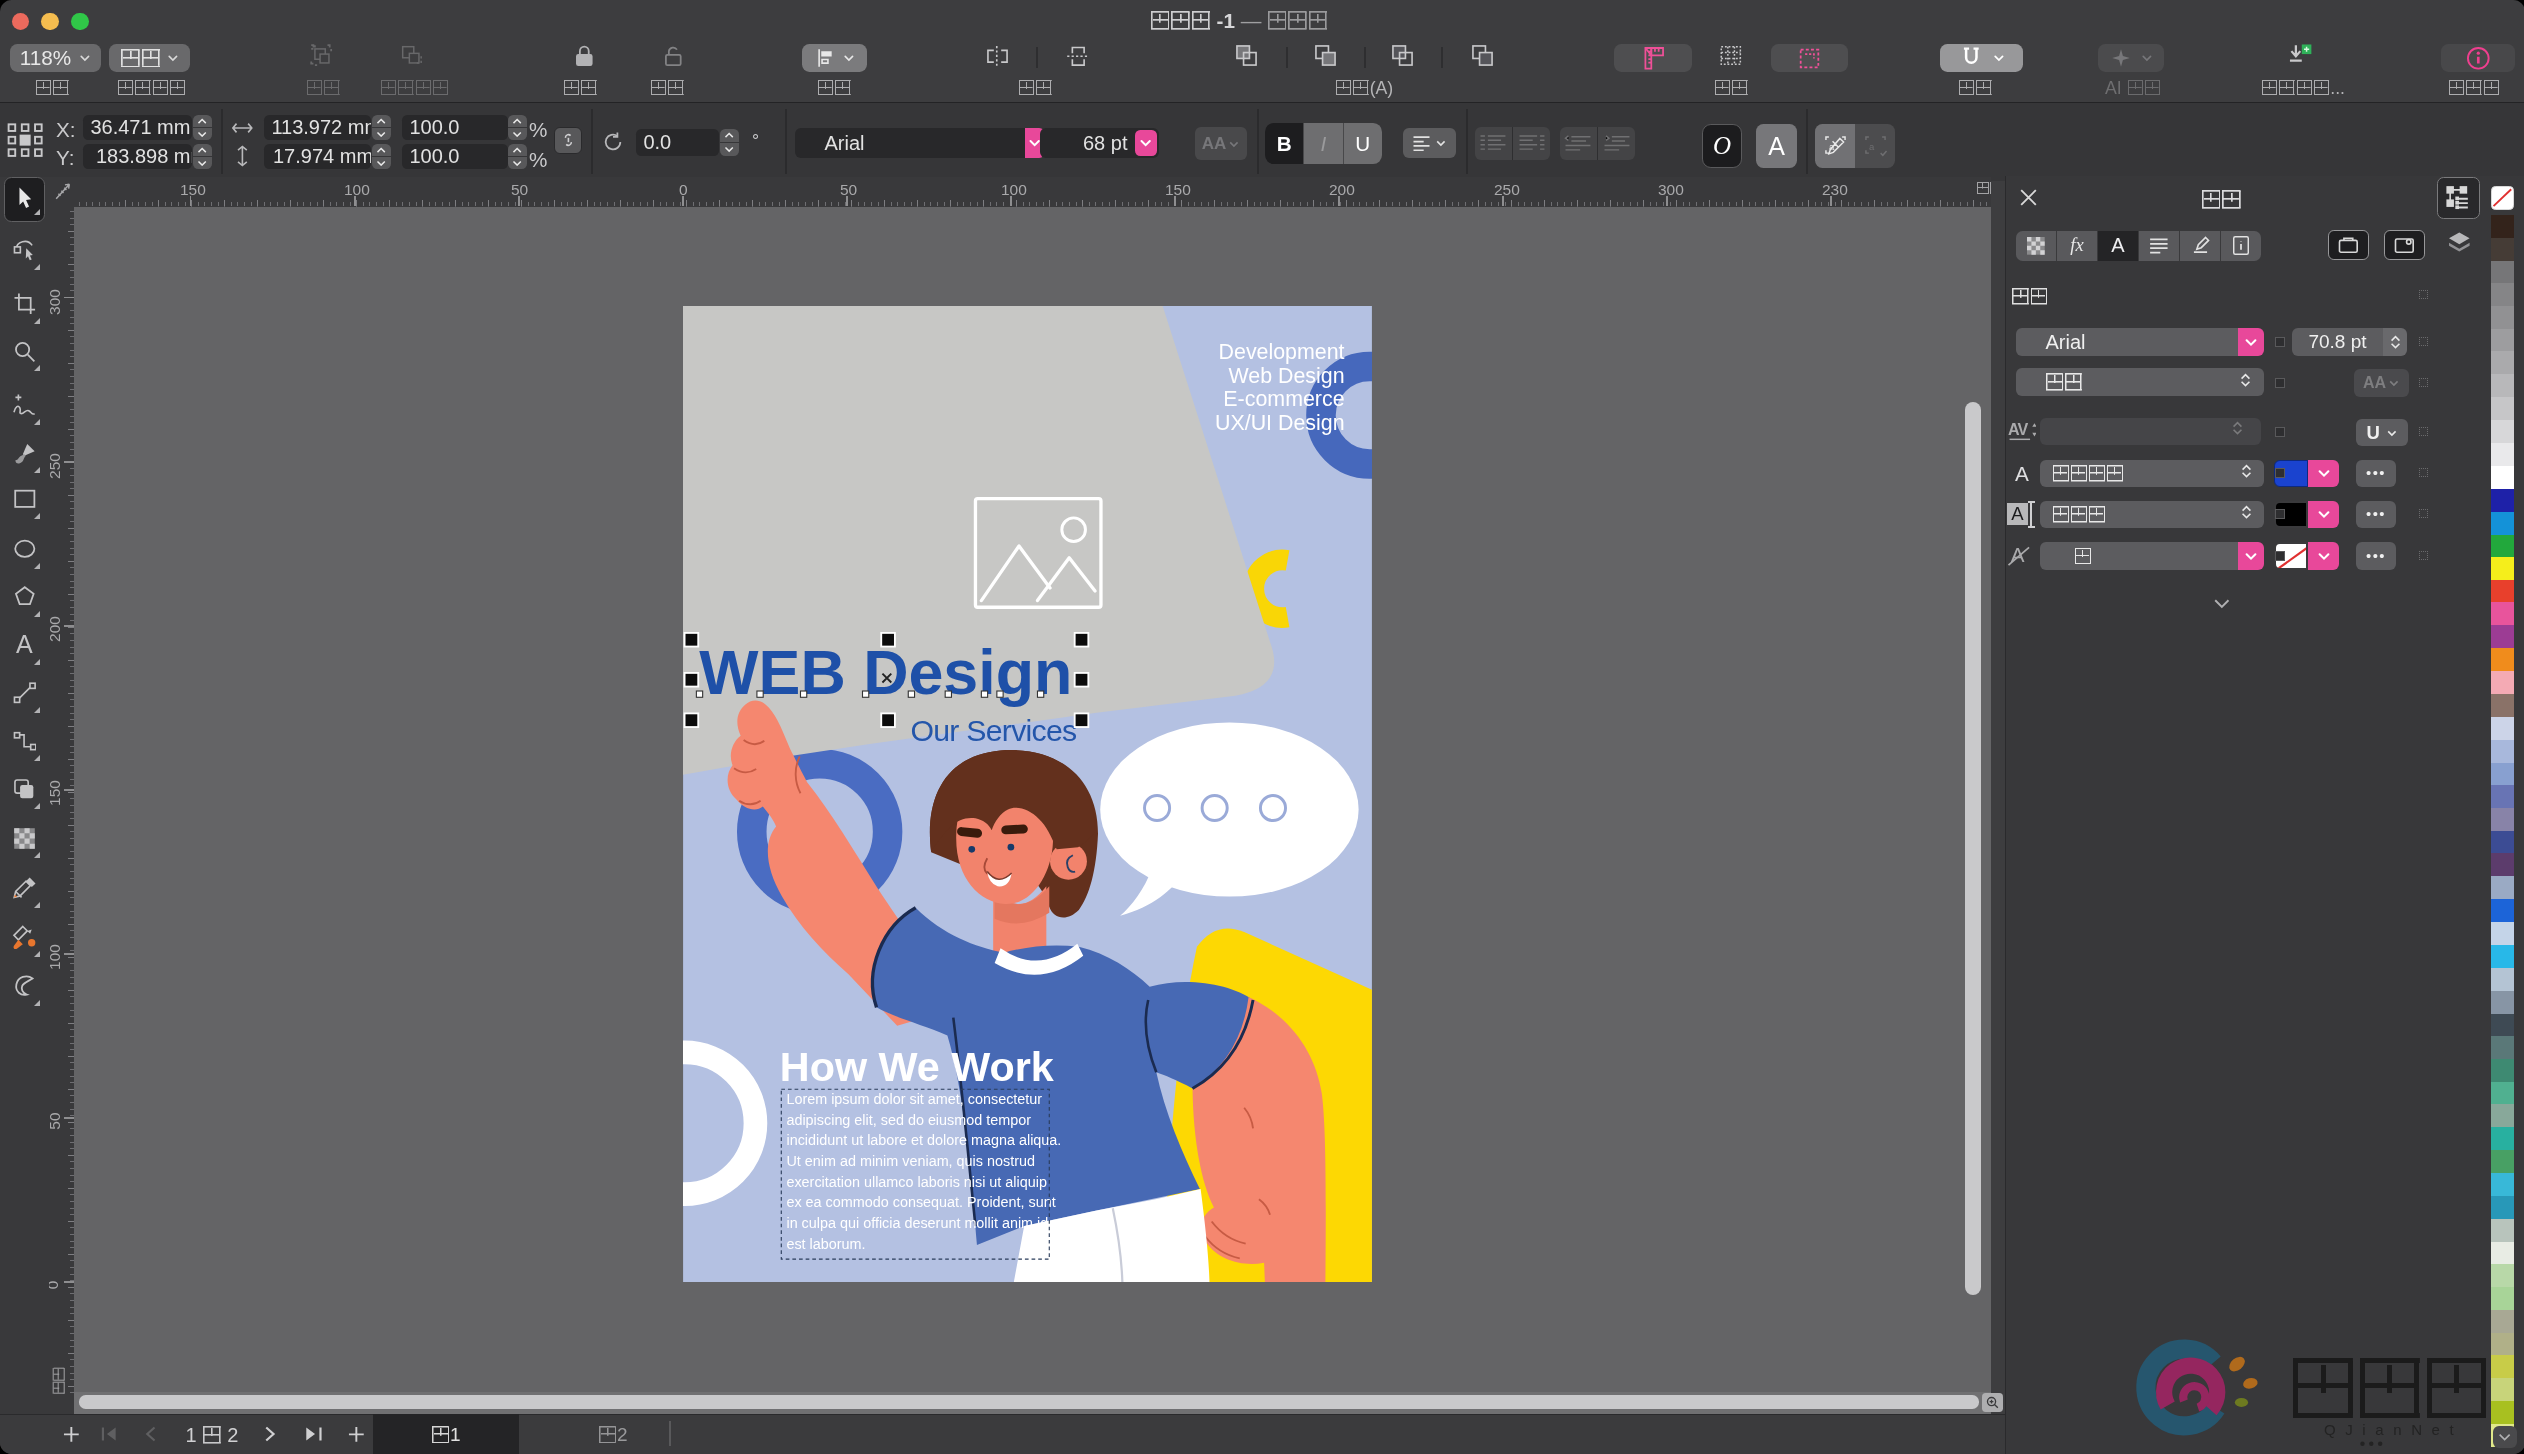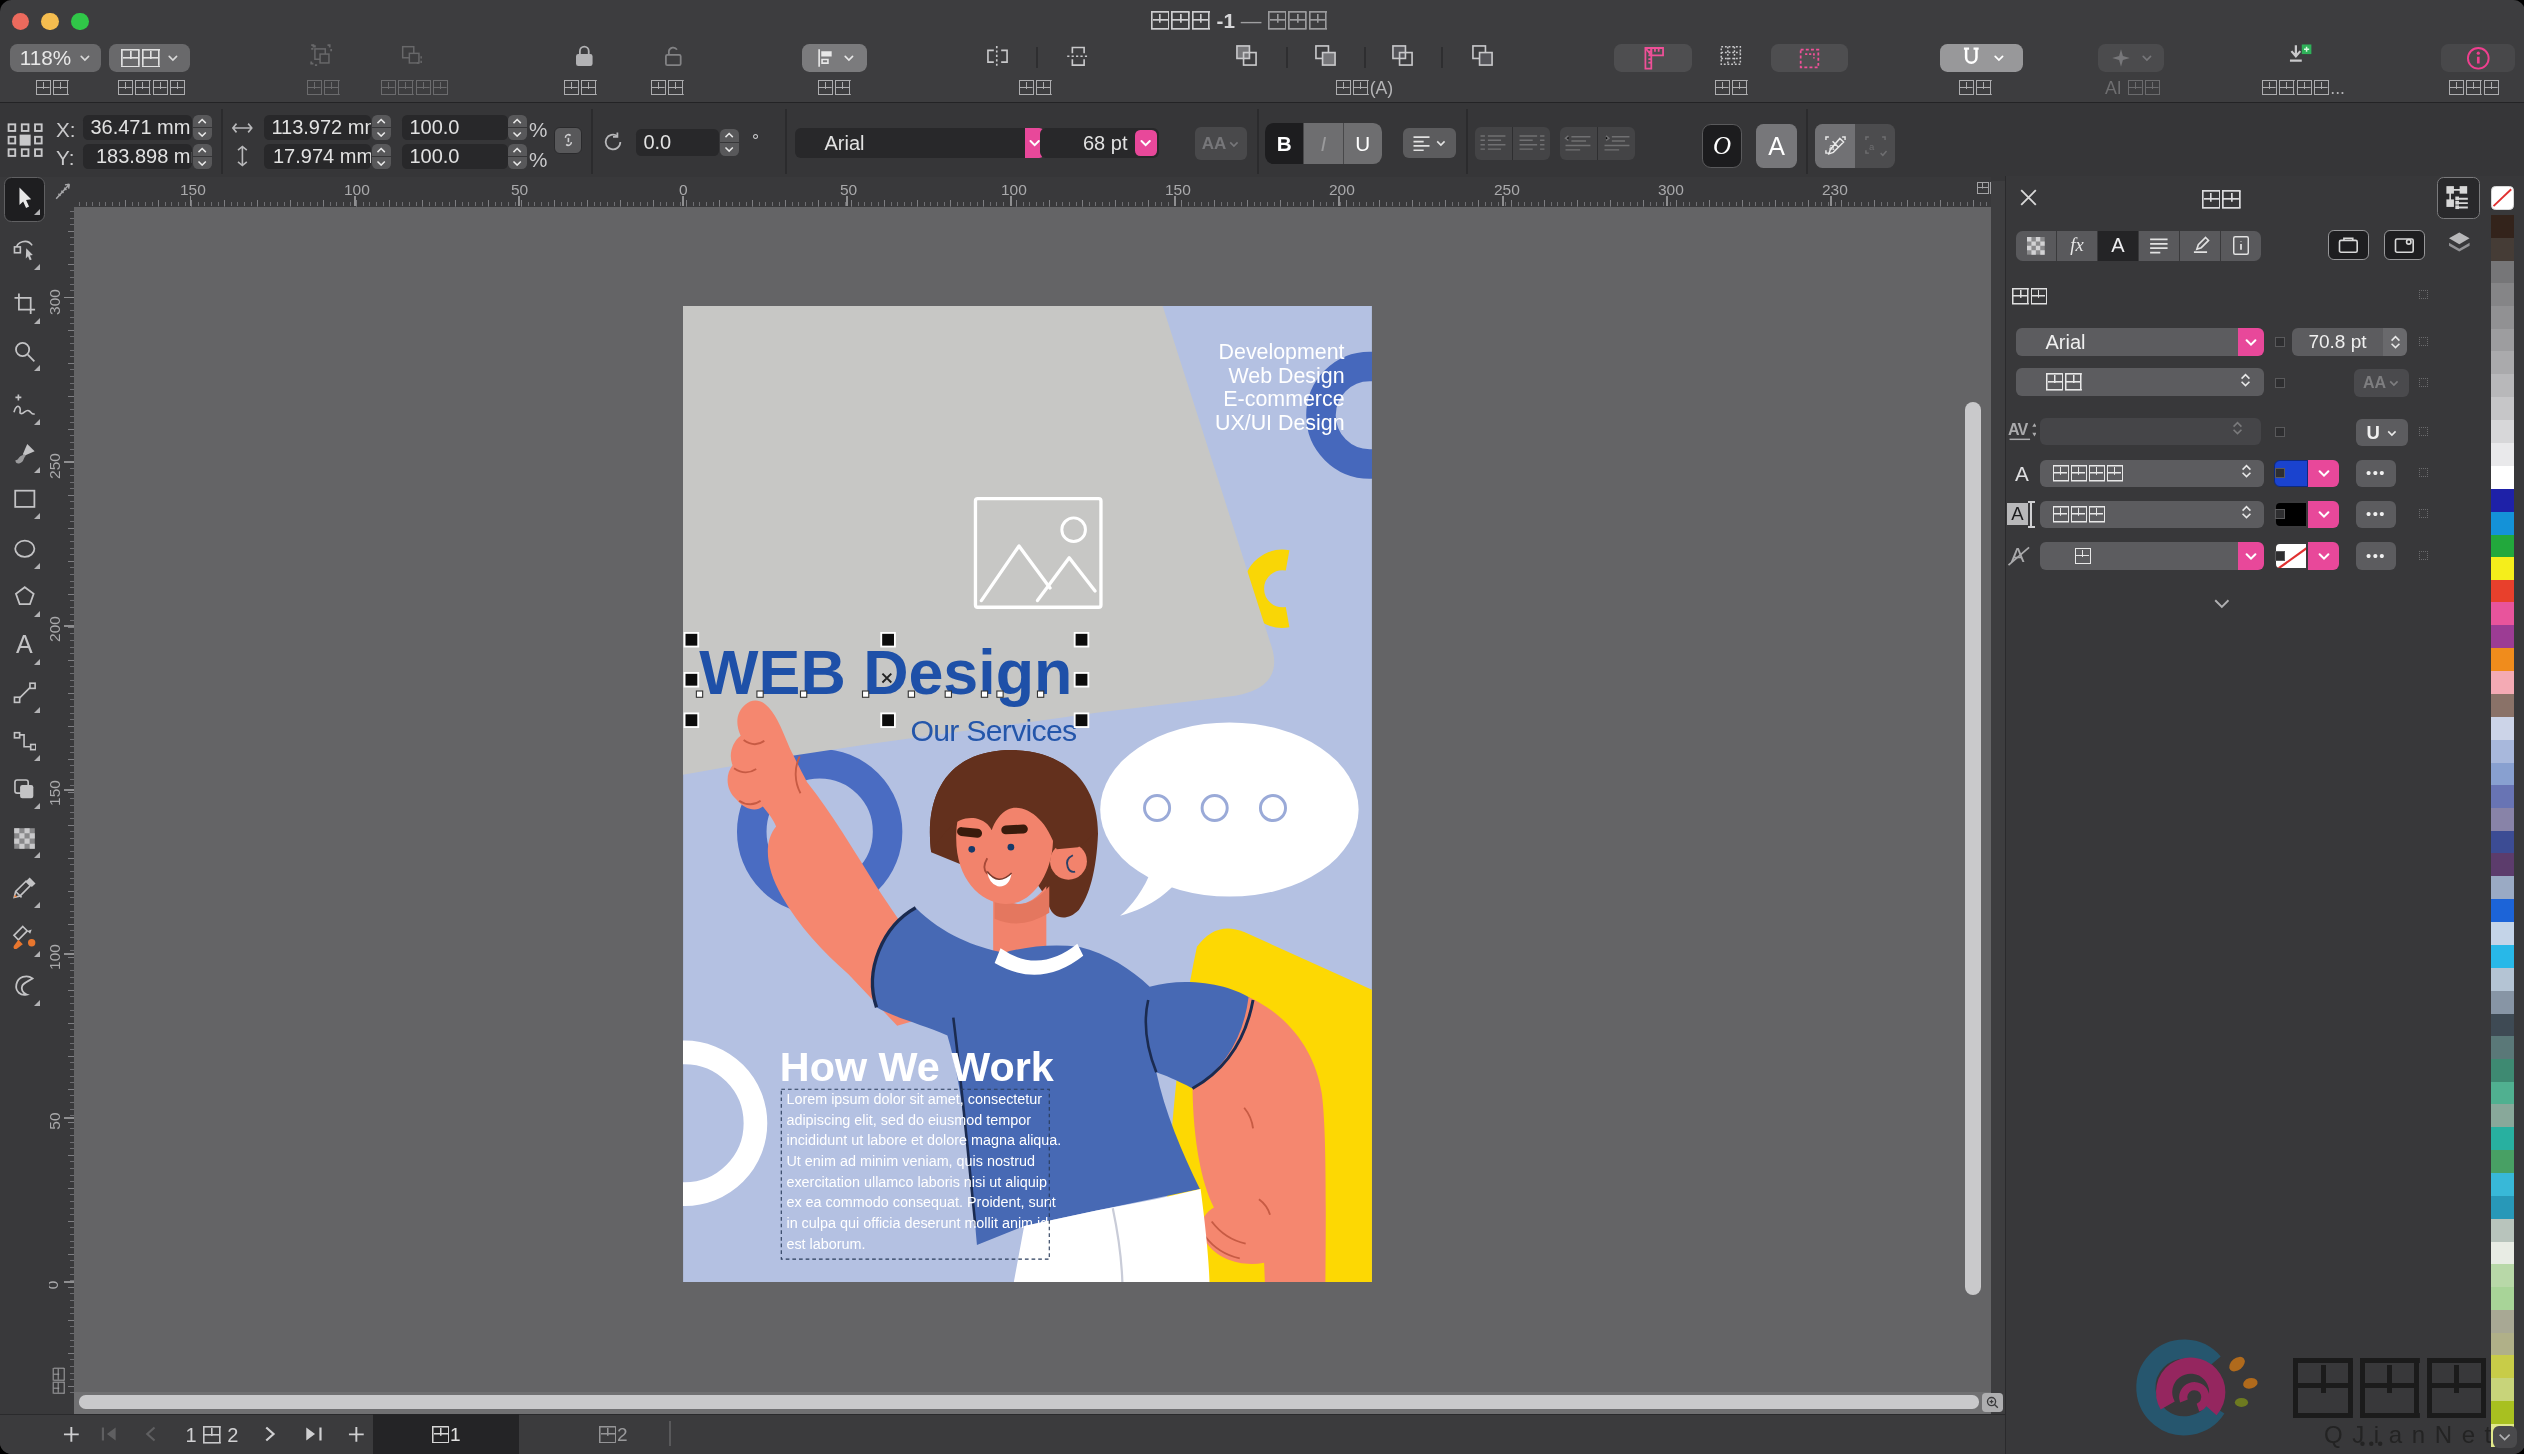--- a/index.html
+++ b/index.html
@@ -989,14 +989,14 @@
 <path d="M 66,98 a 36 36 0 1 1 58,6" fill="none" stroke="#95265f" stroke-width="22"></path>
 <path d="M 88,92 a 15 15 0 1 1 19,9" fill="none" stroke="#95265f" stroke-width="11"></path>
 <ellipse cx="160" cy="42" rx="12" ry="8" fill="#b06a1c" transform="rotate(-40 160 42)"></ellipse>
 <ellipse cx="178" cy="68" rx="10" ry="7" fill="#b06a1c" transform="rotate(-15 178 68)"></ellipse>
 <ellipse cx="166" cy="94" rx="9" ry="6" fill="#6d7a20"></ellipse>
 <circle cx="330" cy="150" r="3" fill="#232323"></circle>
       <circle cx="342" cy="150" r="3" fill="#232323"></circle>
       <circle cx="354" cy="150" r="3" fill="#232323"></circle>
 </svg>
 <div class="abs" style="left:2290px;top:1349px;font-size:68px;color:#1a1a1a"><i class="g"></i><i class="g"></i><i class="g"></i></div>
-<div class="abs" style="left:2324px;top:1421px;font-size:24px;color:#232323;letter-spacing:9.6px;font-family:'Liberation Sans',sans-serif">QJianNet</div>
+<div class="abs" style="left:2324px;top:1421px;font-size:15px;color:#232323;letter-spacing:9.6px;font-family:'Liberation Sans',sans-serif">QJianNet</div>
 </div>
 
 </body></html>

